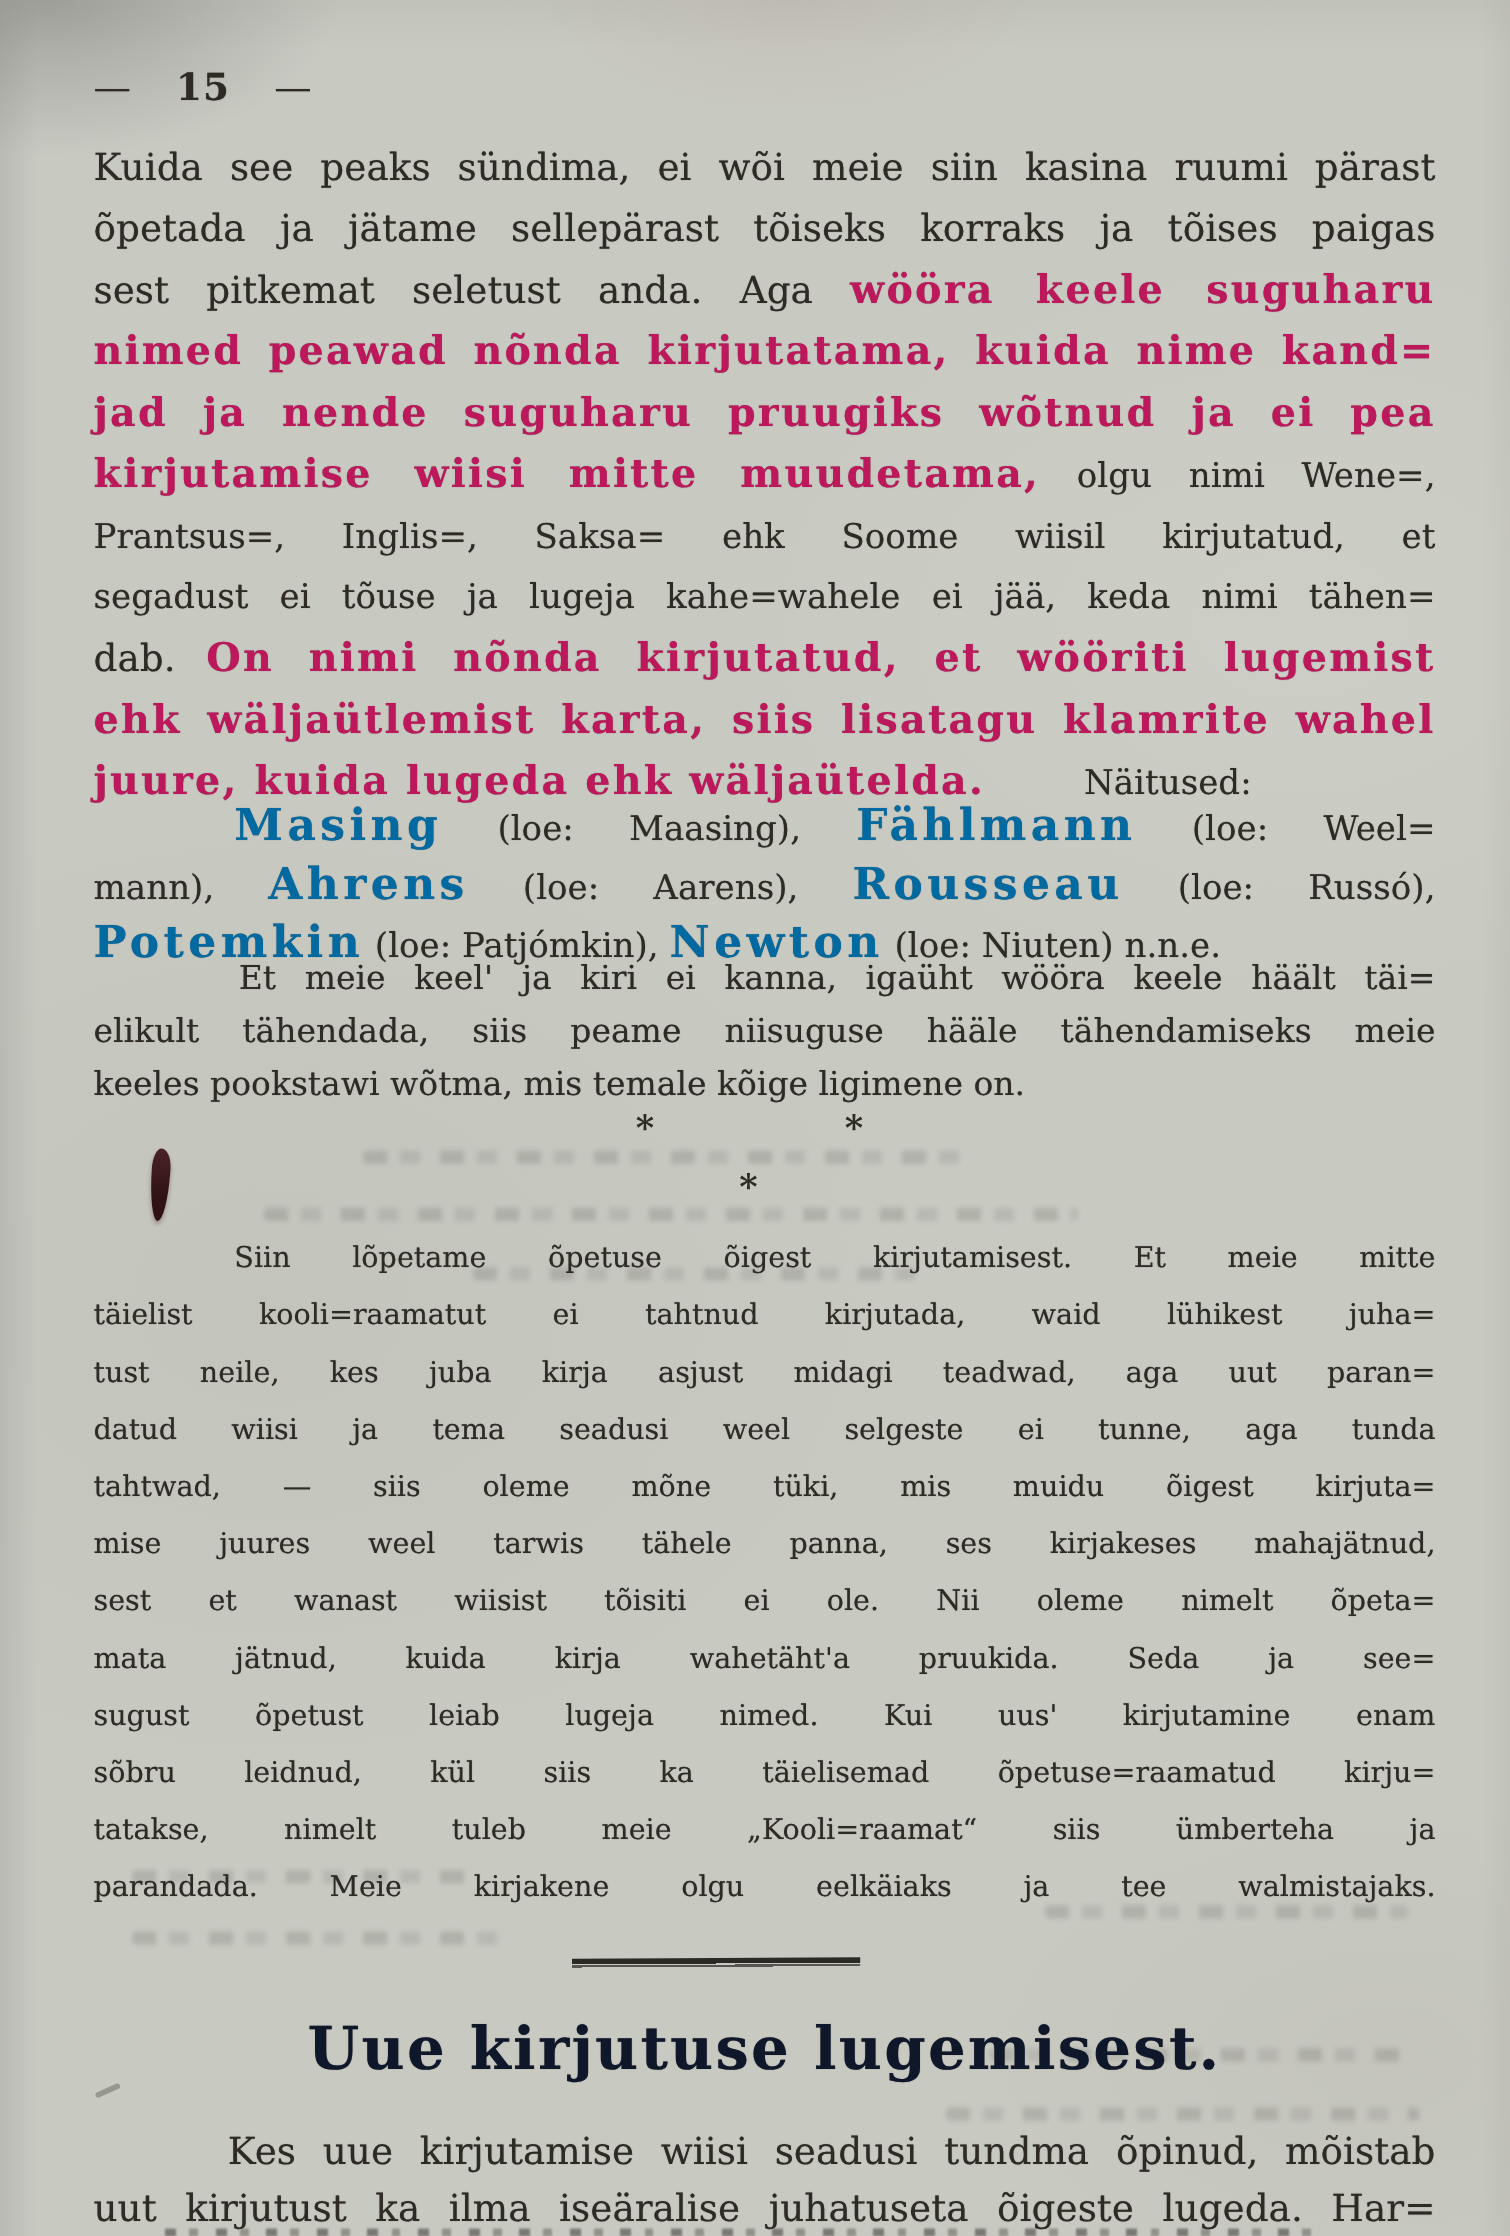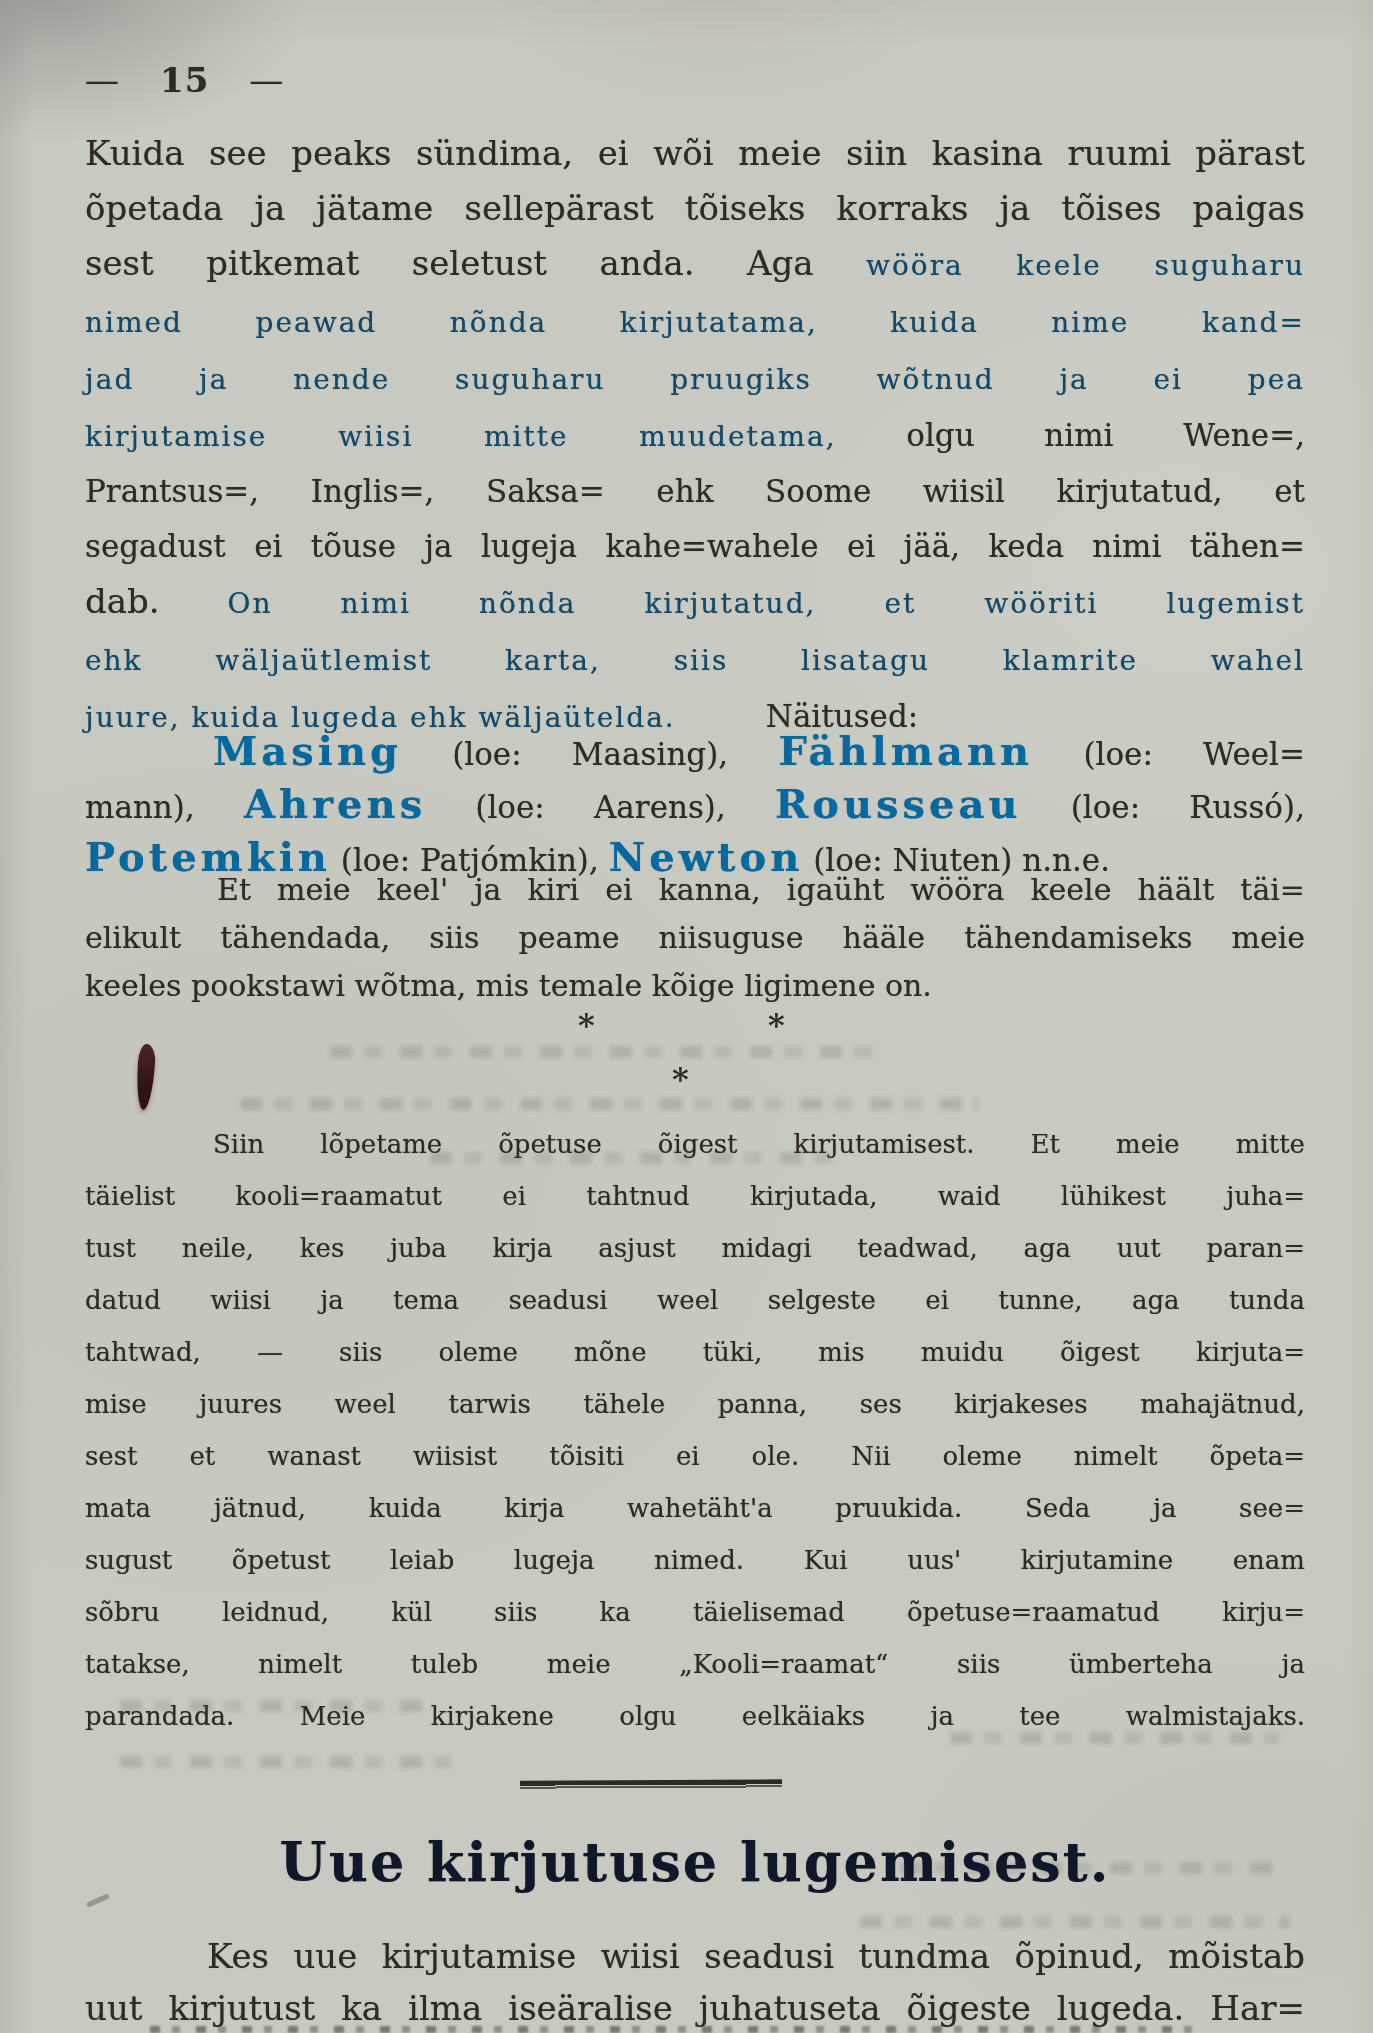--- a/index.html
+++ b/index.html
@@ -17,21 +17,21 @@
     font-family:"DejaVu Serif","Liberation Serif",serif;
     color:#2e2b25;
   }
   .page{position:relative;width:1373px;height:2033px;}
   .tb{position:absolute;left:85px;width:1220px;text-shadow:0 0 0.8px rgba(43,40,35,0.55);}
   .ln{display:block;}
   .just{text-align:justify;text-align-last:justify;}
   .left{text-align:left;}
   .b34{font-size:34px;line-height:55px;}
   .reg-sm{font-size:31px;}
-  .em{font-weight:400;font-size:28px;letter-spacing:2px;color:#0c4a6e;}
+  .em{font-weight:700;font-size:36px;letter-spacing:2px;color:#be185d;}
   .nm{font-weight:700;font-size:40px;letter-spacing:4px;color:#0369a1;}
   .loe{font-size:31px;}
   .header-row{top:60px;text-align:left;font-size:34px;letter-spacing:1px;}
   .header-row .num{font-weight:700;margin:0 40px;}
   .names-block{top:726px;}
   .names-block .ln{line-height:50px;font-size:31px;}
   .note-block{top:866px;}
   .note-block .ln{font-size:30px;line-height:48px;}
   .p2-block{top:1118px;}
   .p2-block .ln{font-size:26px;line-height:52px;}

